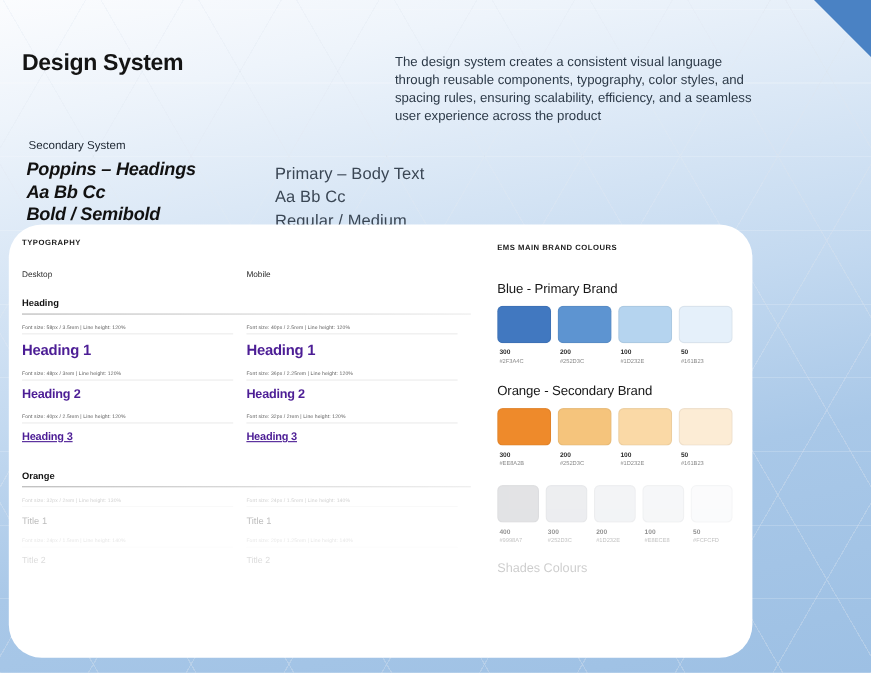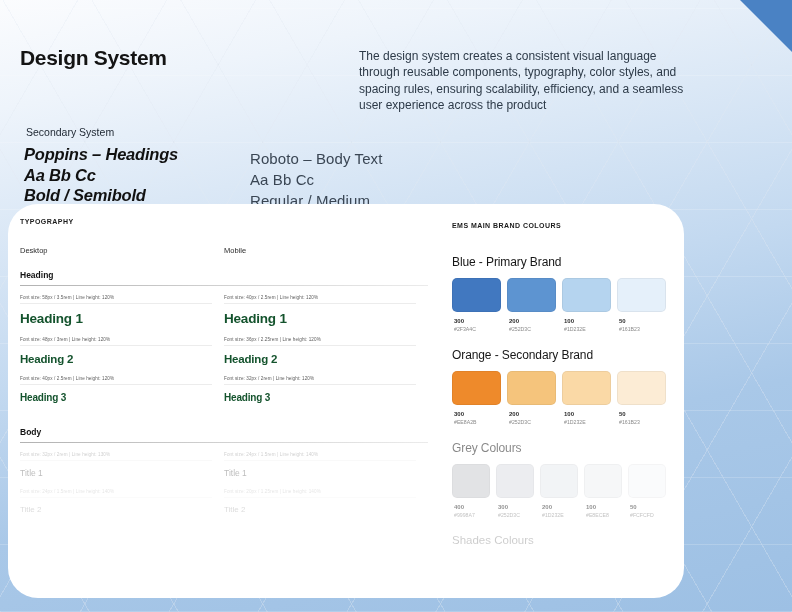--- a/index.html
+++ b/index.html
@@ -103,24 +103,24 @@
     padding-bottom: 2px;
   }
 
   .spec-row { display: flex; }
   .spec-col { width: 205px; padding-right: 12px; }
   .spec-meta {
     font-size: 4.6px; color: #5d5d5d; letter-spacing: .1px;
     padding-bottom: 3px; border-bottom: 1px solid #ececec;
     white-space: nowrap;
   }
-  .spec-sample { color: #14532d; padding: 7px 0 11px 0; }
+  .spec-sample { color: #4c1d95; padding: 7px 0 11px 0; }
   .s-h1 { font-size: 13.5px; font-weight: bold; letter-spacing: -.2px; }
   .s-h2 { font-size: 11.5px; font-weight: bold; letter-spacing: -.2px; }
-  .s-h3 { font-size: 10px;   font-weight: bold; letter-spacing: -.2px; }
+  .s-h3 { font-size: 10px;   font-weight: bold; letter-spacing: -.2px; text-decoration: underline; }
   .s-t1 { font-size: 8.5px;  font-weight: normal; color: #222; }
   .s-t2 { font-size: 8px;    font-weight: normal; color: #222; }
 
   .fade-row { opacity: .30; }
   .fade-row2 { opacity: .16; }
 
   
   .swatch-group { margin-bottom: 16px; }
   .swatch-group-title {
     font-size: 12px; color: #171717; margin-bottom: 9px;
@@ -151,21 +151,21 @@
   <div class="hex-pattern2"></div>
   <div class="corner-triangle"></div>
 
   <h1 class="hero-title">Design System</h1>
   <p class="hero-desc">The design system creates a consistent visual language through reusable components, typography, color styles, and spacing rules, ensuring scalability, efficiency, and a seamless user experience across the product</p>
 
   <div class="typo-sys-label">Secondary System</div>
   <div class="font-block-a" style="white-space:pre-line">Poppins – Headings
 Aa Bb Cc
 Bold / Semibold</div>
-  <div class="font-block-b" style="white-space:pre-line">Roboto – Body Text
+  <div class="font-block-b" style="white-space:pre-line">Primary – Body Text
 Aa Bb Cc
 Regular / Medium</div>
 
   <div class="card">
 
     <div class="col-typography">
       <div class="section-kicker">TYPOGRAPHY</div>
 
       <div class="device-row">
         <div class="device-col">
@@ -205,21 +205,21 @@
             <div class="spec-col">
               <div class="spec-meta">Font size: 40px / 2.5rem | Line height: 120%</div>
               <div class="spec-sample s-h3">Heading 3</div>
             </div>
             <div class="spec-col">
               <div class="spec-meta">Font size: 32px / 2rem | Line height: 120%</div>
               <div class="spec-sample s-h3">Heading 3</div>
             </div>
           </div>
           <div class="group-head-row">
-            <div class="group-head">Body</div>
+            <div class="group-head">Orange</div>
           </div>
           <div style="position: relative; height: 1px; margin: 3px 0px 9px; background: linear-gradient(to right, rgb(178, 178, 178), rgb(212, 212, 212) 55%, rgb(235, 235, 235));"></div>
           <div class="spec-row fade-row">
             <div class="spec-col">
               <div class="spec-meta">Font size: 32px / 2rem | Line height: 130%</div>
               <div class="spec-sample s-t1">Title 1</div>
             </div>
             <div class="spec-col">
               <div class="spec-meta">Font size: 24px / 1.5rem | Line height: 140%</div>
               <div class="spec-sample s-t1">Title 1</div>
@@ -301,21 +301,20 @@
               <div class="swatch-cell">
                 <div class="swatch-chip" style="background: rgb(252, 236, 213);"></div>
                 <div class="swatch-meta">
                   <span class="swatch-num">50</span>
                   <span class="swatch-hex">#161B23</span>
                 </div>
               </div>
             </div>
           </div>
           <div class="swatch-group grp-grey">
-            <div class="swatch-group-title">Grey Colours</div>
             <div class="swatch-row">
               <div class="swatch-cell">
                 <div class="swatch-chip" style="background: rgb(201, 202, 206);"></div>
                 <div class="swatch-meta">
                   <span class="swatch-num">400</span>
                   <span class="swatch-hex">#9998A7</span>
                 </div>
               </div>
               <div class="swatch-cell">
                 <div class="swatch-chip" style="background: rgb(220, 222, 227);"></div>

